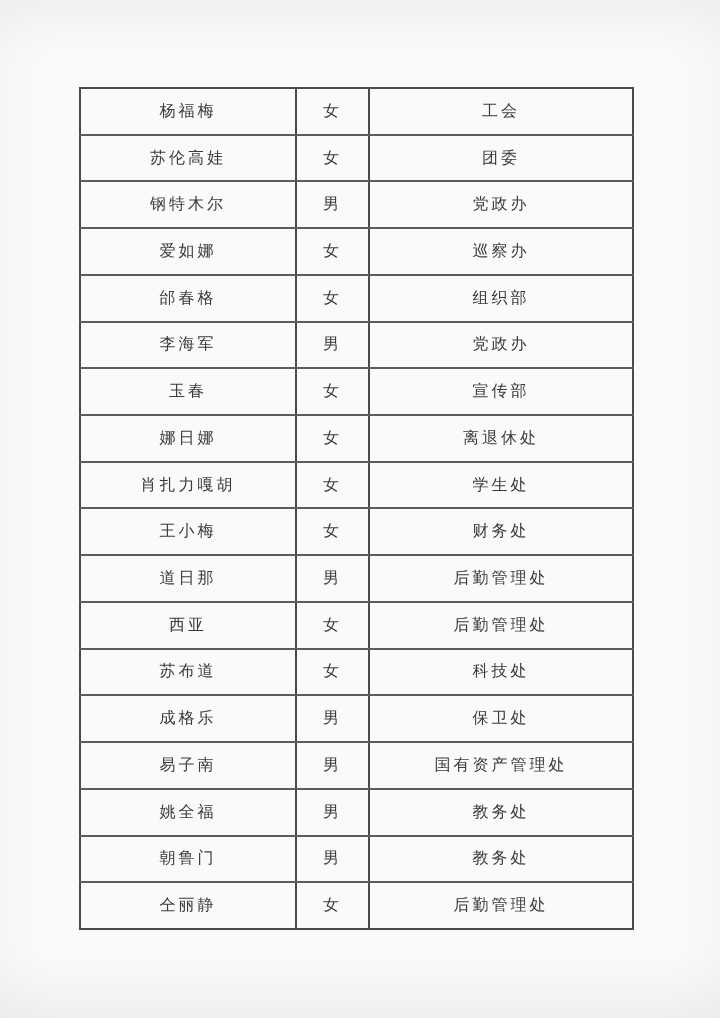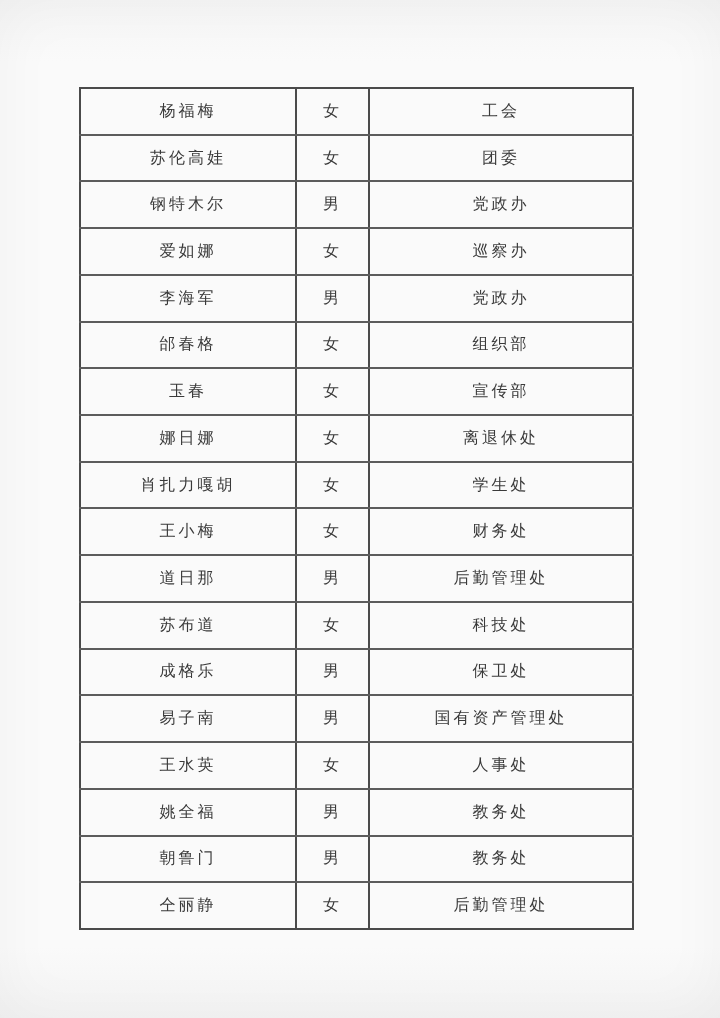--- a/index.html
+++ b/index.html
@@ -72,28 +72,28 @@
           <td>钢特木尔</td>
           <td>男</td>
           <td>党政办</td>
         </tr>
         <tr>
           <td>爱如娜</td>
           <td>女</td>
           <td>巡察办</td>
         </tr>
         <tr>
+          <td>邰春格</td>
+          <td>女</td>
+          <td>组织部</td>
+        </tr>
+        <tr>
           <td>李海军</td>
           <td>男</td>
           <td>党政办</td>
-        </tr>
-        <tr>
-          <td>邰春格</td>
-          <td>女</td>
-          <td>组织部</td>
         </tr>
         <tr>
           <td>玉春</td>
           <td>女</td>
           <td>宣传部</td>
         </tr>
         <tr>
           <td>娜日娜</td>
           <td>女</td>
           <td>离退休处</td>
@@ -107,38 +107,38 @@
           <td>王小梅</td>
           <td>女</td>
           <td>财务处</td>
         </tr>
         <tr>
           <td>道日那</td>
           <td>男</td>
           <td>后勤管理处</td>
         </tr>
         <tr>
+          <td>西亚</td>
+          <td>女</td>
+          <td>后勤管理处</td>
+        </tr>
+        <tr>
           <td>苏布道</td>
           <td>女</td>
           <td>科技处</td>
         </tr>
         <tr>
           <td>成格乐</td>
           <td>男</td>
           <td>保卫处</td>
         </tr>
         <tr>
           <td>易子南</td>
           <td>男</td>
           <td>国有资产管理处</td>
-        </tr>
-        <tr>
-          <td>王水英</td>
-          <td>女</td>
-          <td>人事处</td>
         </tr>
         <tr>
           <td>姚全福</td>
           <td>男</td>
           <td>教务处</td>
         </tr>
         <tr>
           <td>朝鲁门</td>
           <td>男</td>
           <td>教务处</td>

